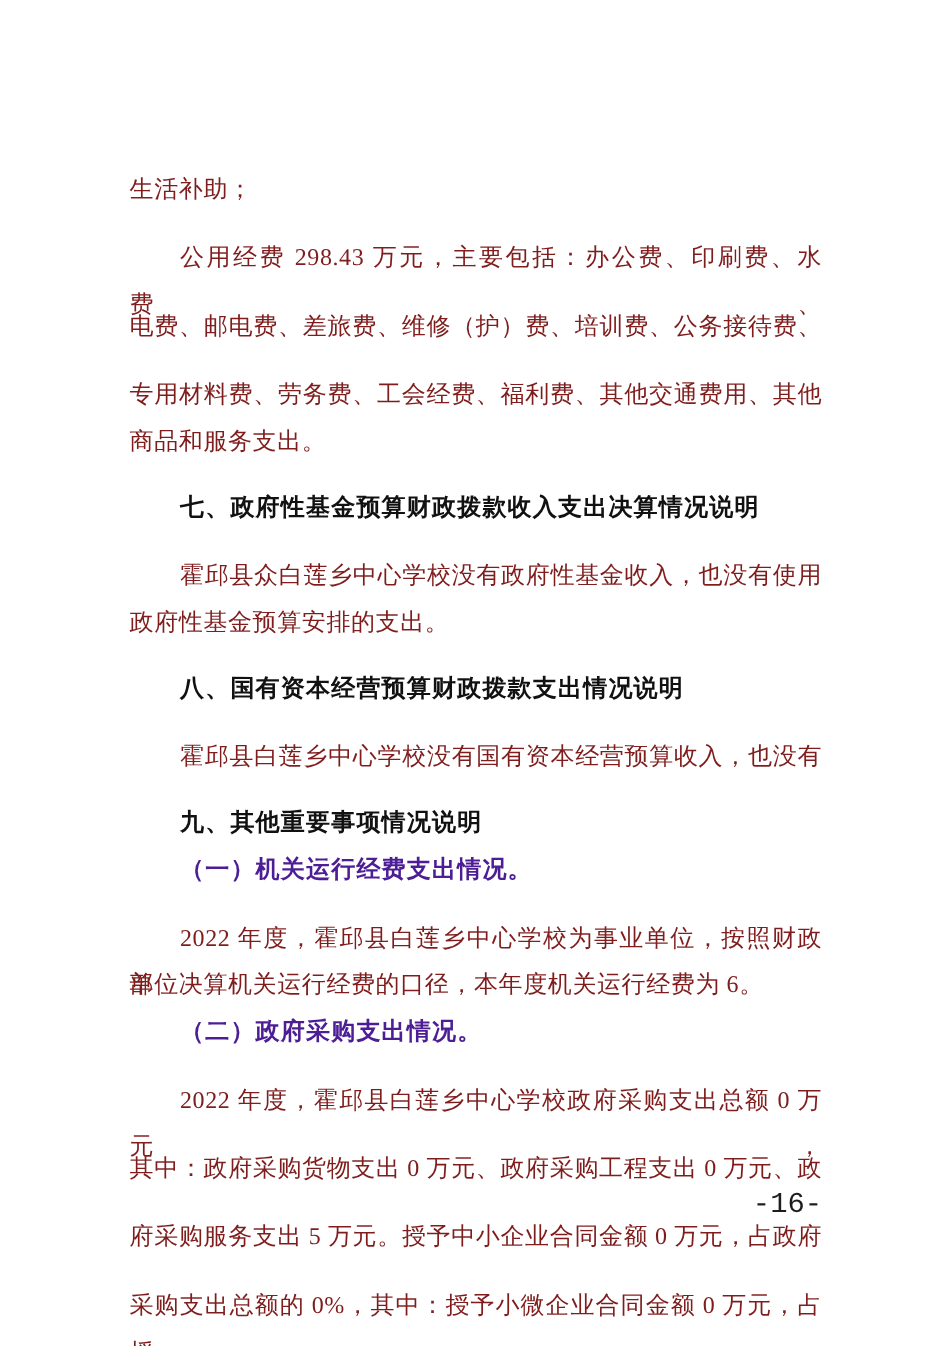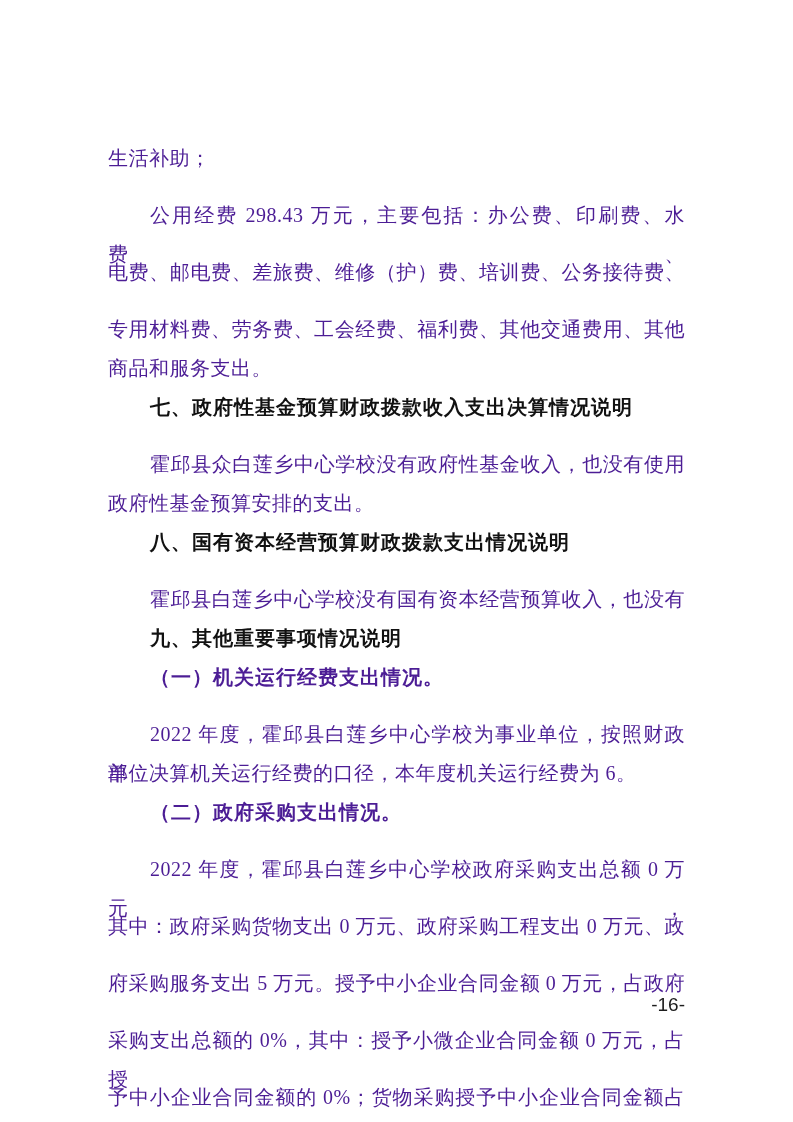--- a/index.html
+++ b/index.html
@@ -18,54 +18,55 @@
   .text-block {
     position: absolute;
     left: 108px;
     top: 139px;
     width: 577px;
   }
   .line {
     height: 39px;
     line-height: 39px;
     font-size: 20px;
-    color: #4c1d95;
+    color: #7f1d1d;
     letter-spacing: 0.5px;
     text-align: left;
   }
   .just {
     text-align: justify;
     text-align-last: justify;
     text-justify: inter-character;
     margin-top: 18px;
   }
   .indent {
     text-indent: 42px;
   }
   .heading {
     font-family: "Liberation Sans", sans-serif;
     font-weight: bold;
     color: #111111;
     letter-spacing: 1px;
+    margin-top: 16px;
   }
   .subheading {
     font-family: "Liberation Serif", serif;
     font-weight: bold;
     color: #4c1d95;
     letter-spacing: 1px;
   }
   .page-number {
     position: absolute;
     right: 108px;
     top: 993px;
     height: 24px;
     line-height: 24px;
-    font-size: 19px;
+    font-size: 24px;
     color: #1d1d1d;
-    font-family: Liberation Sans, sans-serif;
+    font-family: Liberation Mono, monospace;
   }
 </style>
 </head>
 <body>
 
 <div class="page">
   <div class="text-block">
     <div class="line">生活补助；</div>
     <div class="line indent just">公用经费 298.43 万元，主要包括：办公费、印刷费、水费、</div>
     <div class="line just">电费、邮电费、差旅费、维修（护）费、培训费、公务接待费、</div>

